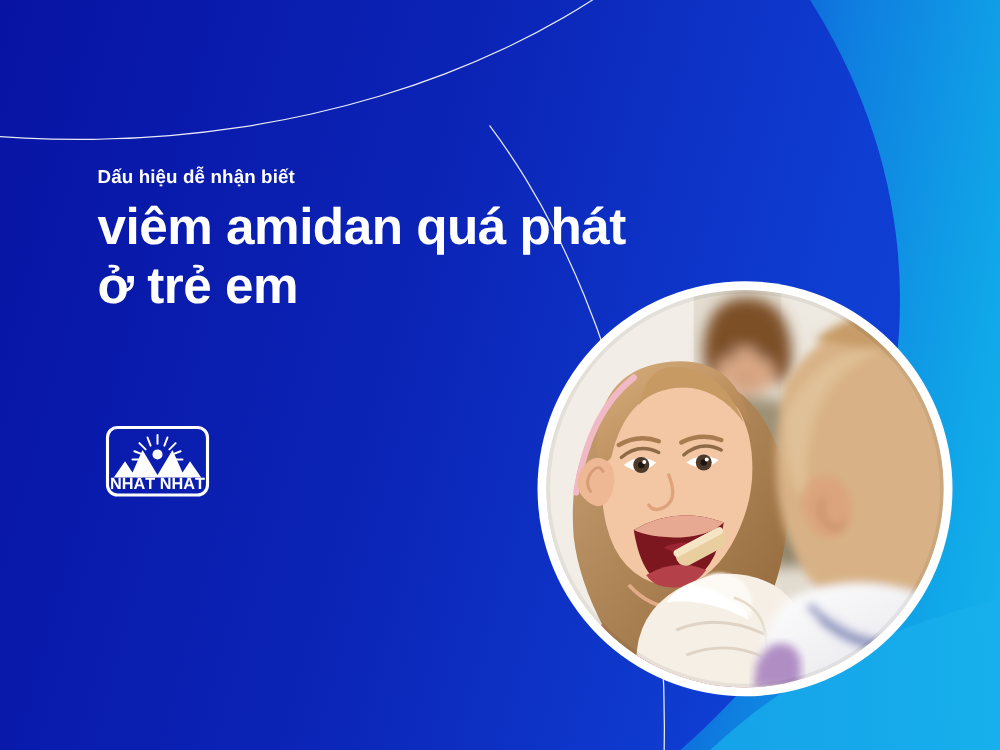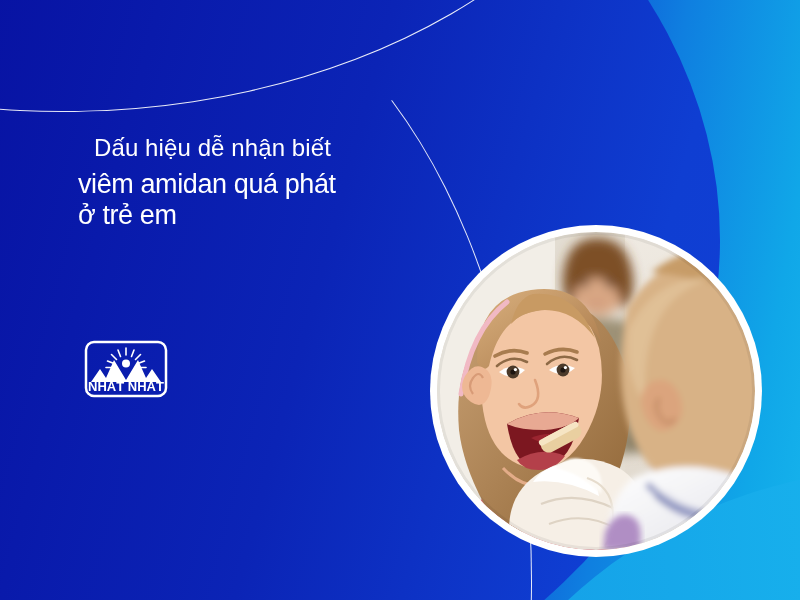--- a/index.html
+++ b/index.html
@@ -81,31 +81,31 @@
     transform:rotate(-6deg);
   }
 
   
   .copy{
     position:absolute;left:78px;top:133px;width:560px;
     z-index:6;
   }
   .kicker{
     color:#ffffff;
-    font-size:24px;
-    font-weight:400;
+    font-size:15px;
+    font-weight:700;
     letter-spacing:0.1px;
     line-height:1.25;
-    margin:0 0 6px 16px;
+    margin:0 0 6px 0;
     white-space:nowrap;
   }
   .headline{
     color:#ffffff;
-    font-size:27px;
-    font-weight:400;
+    font-size:41px;
+    font-weight:700;
     line-height:1.16;
     letter-spacing:-0.4px;
     margin:0;
   }
   .headline .ln{display:block;white-space:nowrap;}
 
   
   .logo{
     position:absolute;left:84px;top:340px;
     width:100px;height:58px;

